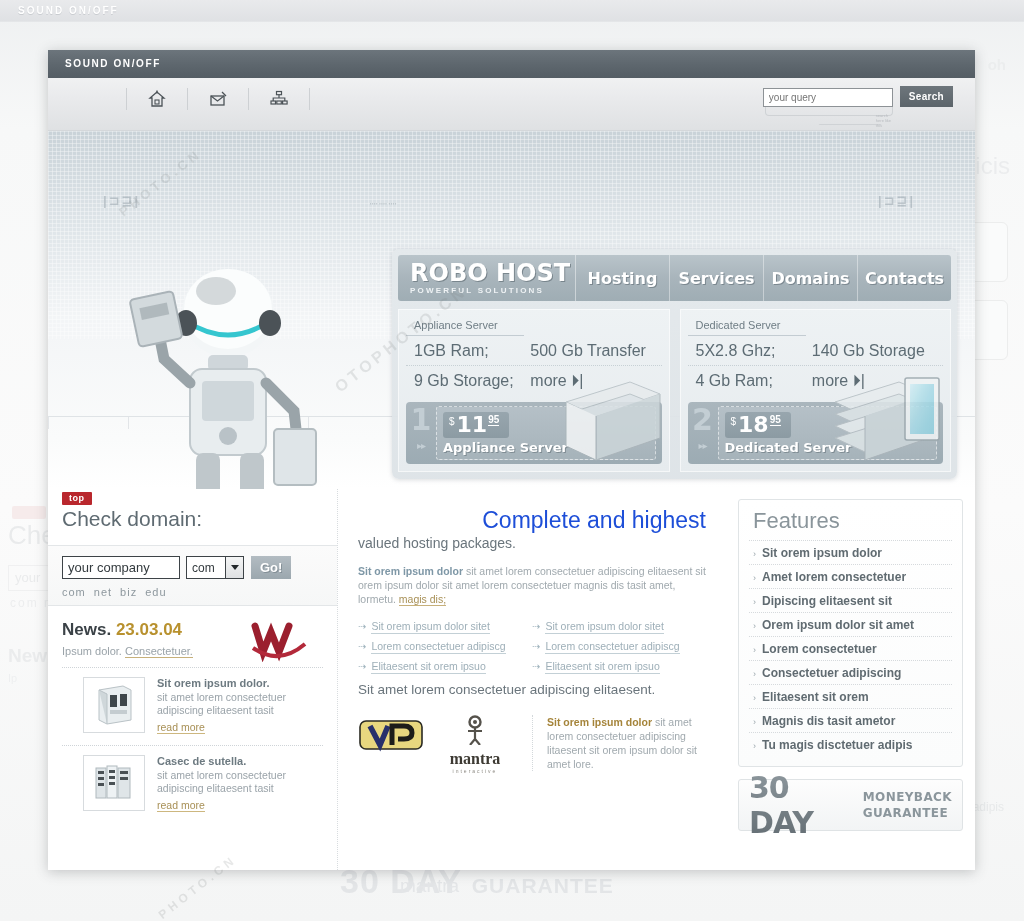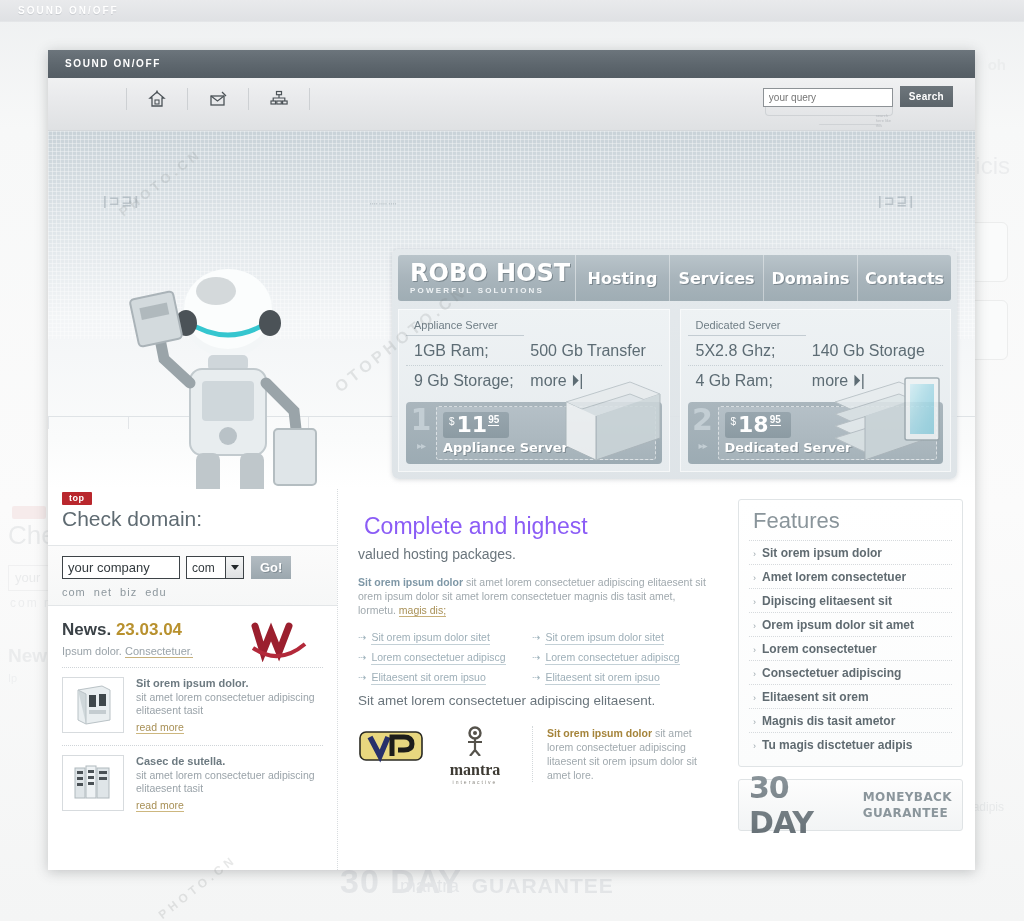--- a/index.html
+++ b/index.html
@@ -310,36 +310,36 @@
     margin: 14px 0 0 14px; font-size: 17px; font-weight: bold; color: #3b4247;
     font-family:"Liberation Sans", sans-serif;
   }
   .news-head .date { color: #b8912e; }
   .news-sub { margin: 5px 0 0 14px; font-size: 11px; color:#9aa3a9; }
   .news-sub u { border-bottom: 1px solid #c7b07a; text-decoration: none; }
   .news-logo { position:absolute; right: 26px; top: 133px; }
   .news-divider {
     margin: 10px 14px 0 14px; border-top: 1px dotted #cfd4d8;
   }
-  .news-item { display:flex; padding: 9px 14px 0 14px; }
+  .news-item { display:flex; padding: 9px 14px 0 14px; margin-left: 21px; }
   .news-thumb {
     width: 62px; height: 56px; border: 1px solid #d7dbde; background: #ffffff;
     display:flex; align-items:center; justify-content:center; flex: none;
   }
   .news-body { margin-left: 12px; }
   .news-title { font-size: 11px; font-weight: bold; color: #6d7a81; }
   .news-text { font-size: 10.5px; color:#9aa3a9; line-height: 13px; margin-top: 2px;}
   .news-more {
     font-size: 10.5px; color:#a89056; border-bottom:1px solid #cdb77f;
     display:inline-block; margin-top: 2px; cursor:pointer;
   }
   .news-divider2 { margin: 10px 14px 0 14px; border-top: 1px dotted #cfd4d8; }
 
   
-  .c-h1 { font-size: 23px; color: #8b5cf6; font-weight: normal; margin: 6px; }
+  .c-h1 { font-size: 23px; color: #1d4ed8; font-weight: normal; margin: 0; text-align: right; }
   .c-h2 { font-size: 14px; color: #6a757c; font-weight: normal; margin: 1px 0 0 0;}
   .c-p { font-size: 10.5px; color: #a0a9ae; line-height: 14px; margin: 13px 0 0 0; }
   .c-p b { color: #7e97a6; }
   .c-p u { border-bottom: 1px solid #c7b07a; text-decoration:none; color:#a89056;}
   .linkcols { display:flex; margin-top: 14px; }
   .linkcol { width: 50%; }
   .linkrow { display:flex; align-items:flex-start; margin-bottom: 6px; }
   .arrow-ico { color:#9fb3bd; font-size: 10px; margin-right: 5px; line-height: 13px;}
   .linktext {
     font-size: 10.5px; color:#9eafb8; border-bottom: 1px solid #c3d0d6;

